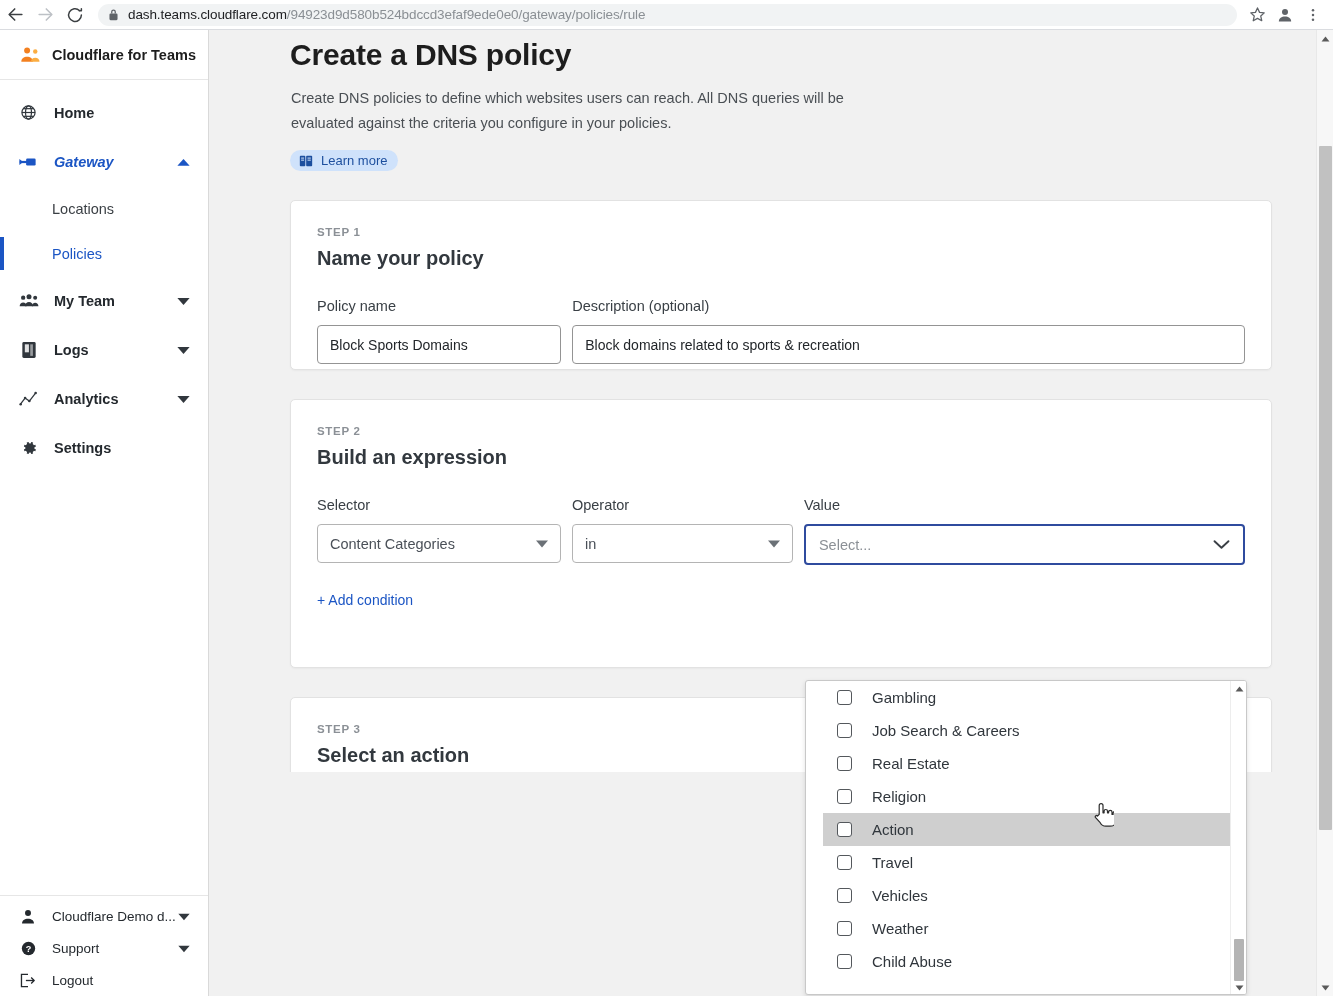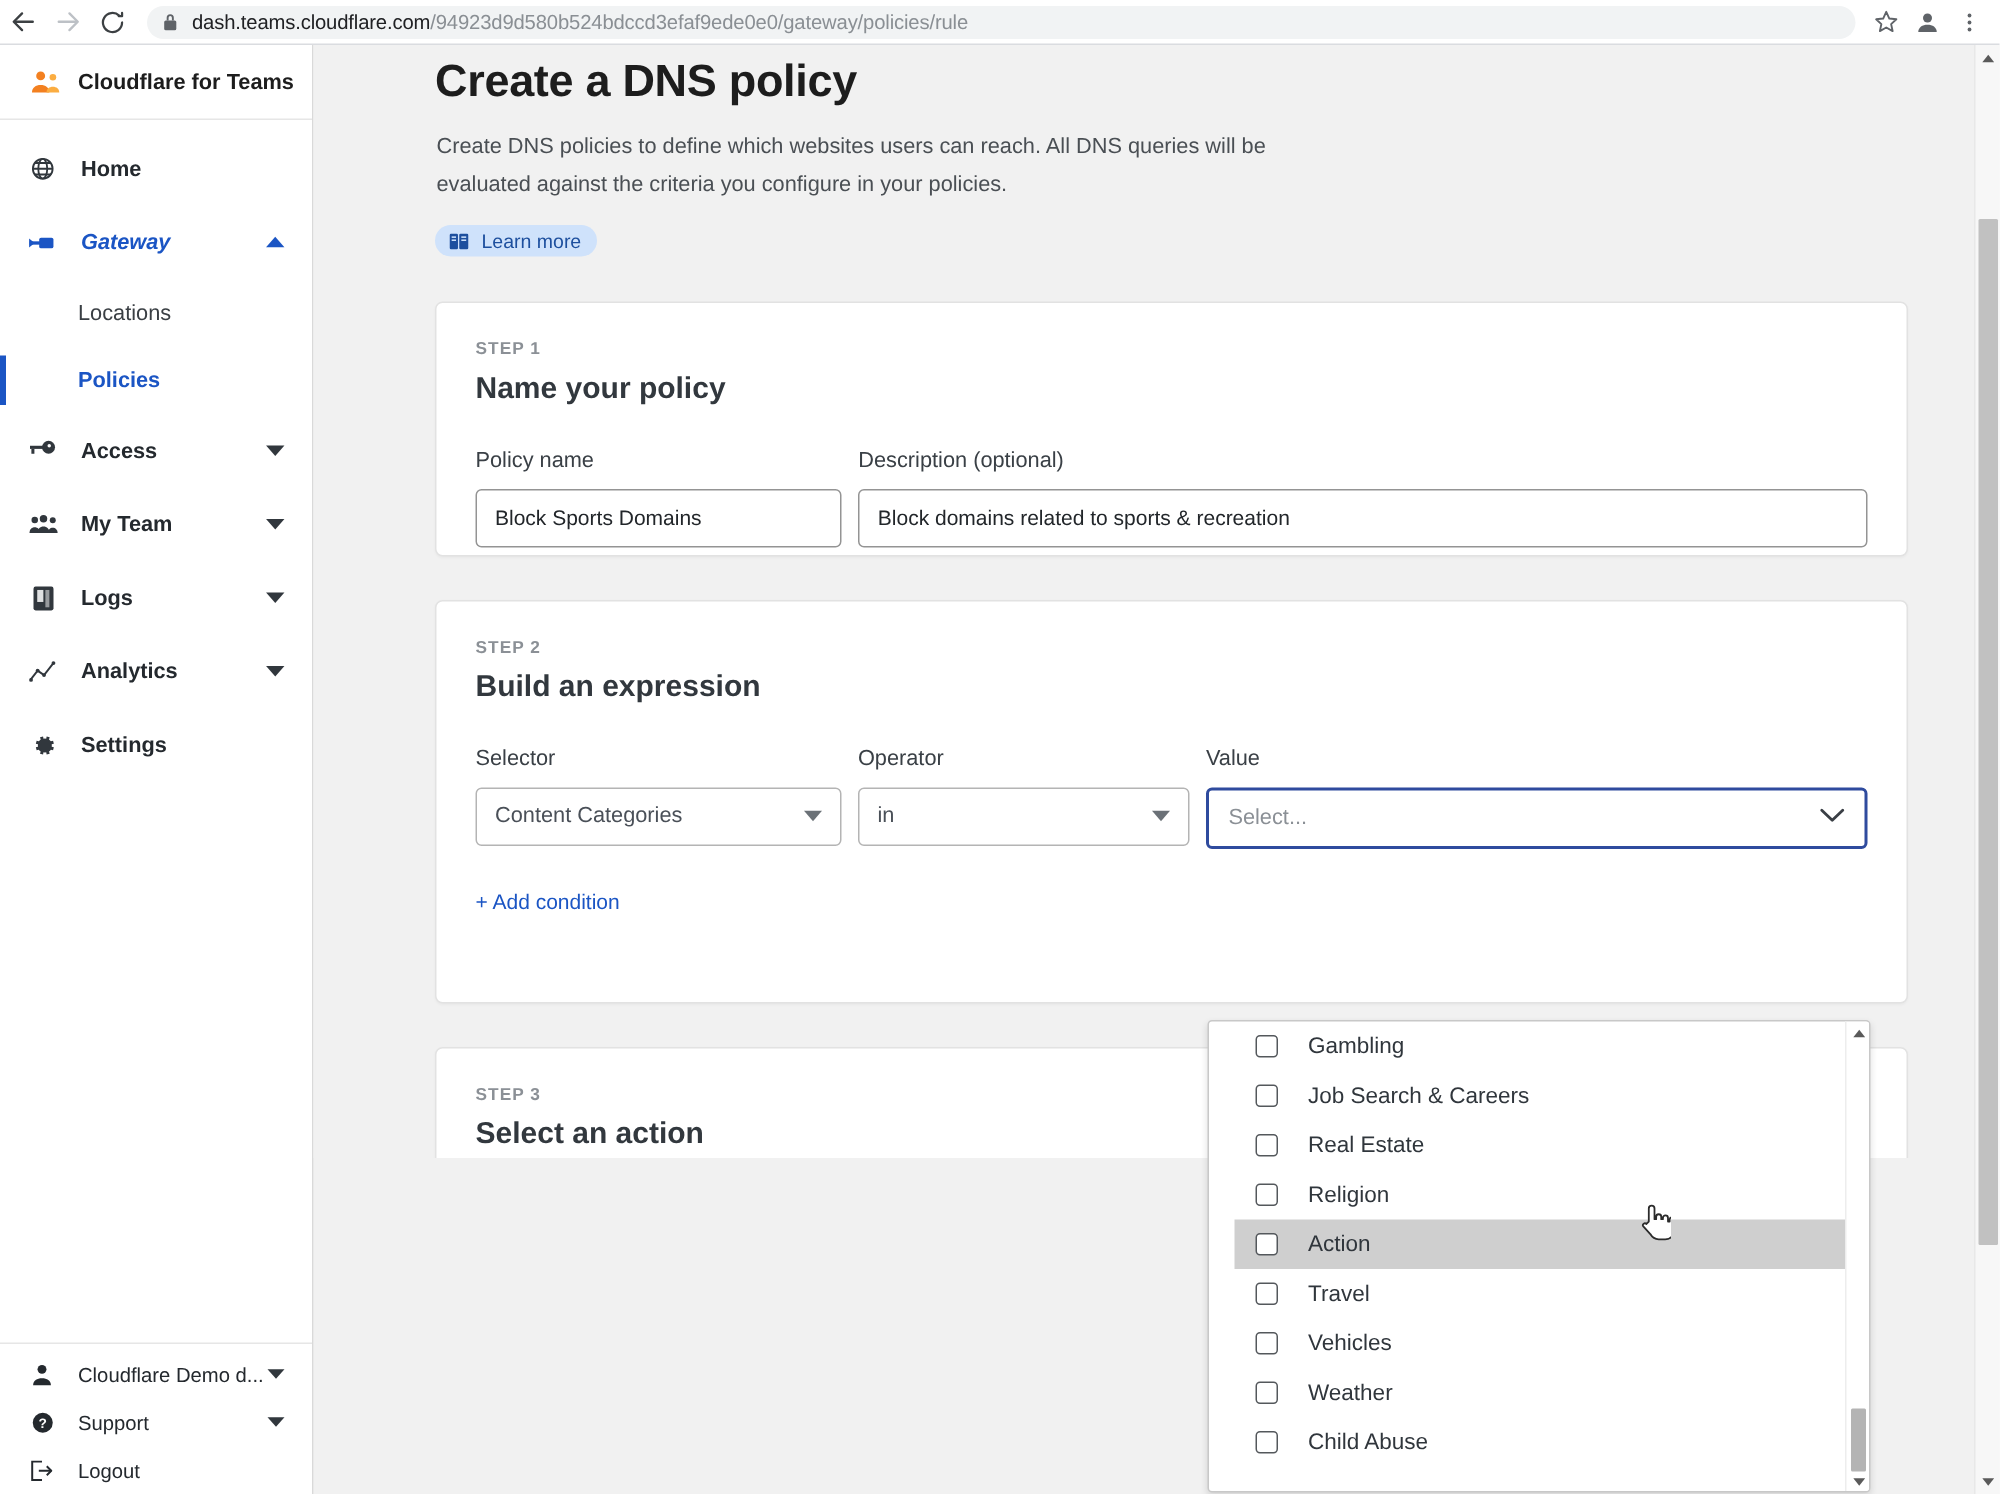--- a/index.html
+++ b/index.html
@@ -92,21 +92,21 @@
   }
   .nav-item.active .nav-icon { color: #1b55c4; }
   .nav-item.active .nav-label { color: #1b55c4; font-style: italic; }
   .nav-item.active .nav-chevron { color: #1b55c4; }
   .sub-item {
     position: relative;
     height: 45px; display: flex; align-items: center;
     padding-left: 52px; cursor: pointer;
   }
   .sub-item .sub-label { font-size: 14.5px; color: #3a3f44; }
-  .sub-item.active .sub-label { color: #1b55c4; font-weight: bold; }
+  .sub-item.active .sub-label { color: #1b55c4; font-weight: normal; }
   .sub-item.active::before {
     content: ""; position: absolute; left: 0; top: 6px;
     width: 4px; height: 33px; background: #1b55c4;
   }
 
   #sidebar-bottom {
     position: absolute; left: 0; bottom: 0; width: 208px;
     border-top: 1px solid #e6e6e6;
     padding-top: 4px;
   }
@@ -380,36 +380,20 @@
         </span>
       </div>
 
       <div class="sub-item">
         <span class="sub-label">Locations</span>
       </div>
       <div class="sub-item active">
         <span class="sub-label">Policies</span>
       </div>
 
-      <div class="nav-item">
-        <span class="nav-icon">
-          <svg width="19" height="17" viewBox="0 0 24 22" fill="currentColor">
-            <circle cx="17" cy="8" r="5.6"></circle>
-            <circle cx="17.6" cy="6.6" r="1.5" fill="#ffffff"></circle>
-            <rect x="1" y="6.7" width="12" height="2.7"></rect>
-            <rect x="2.2" y="9.4" width="2.6" height="4.2"></rect>
-          </svg>
-        </span>
-        <span class="nav-label">Access</span>
-        <span class="nav-chevron">
-          <svg width="13" height="9" viewBox="0 0 14 9" fill="currentColor">
-              <polygon points="0.4,0.8 13.6,0.8 7,8.2"></polygon>
-            </svg>
-        </span>
-      </div>
 
       <div class="nav-item">
         <span class="nav-icon">
           <svg width="20" height="15" viewBox="0 0 24 18" fill="currentColor">
             <circle cx="5" cy="5.6" r="2.6"></circle>
               <path d="M0.8 16c0-2.9 1.9-4.6 4.2-4.6s4.2 1.7 4.2 4.6z"></path>
             <circle cx="12" cy="4.6" r="3"></circle>
               <path d="M7.1 16c0-3.3 2.2-5.3 4.9-5.3s4.9 2 4.9 5.3z"></path>
             <circle cx="19.4" cy="5.8" r="2.4"></circle>
               <path d="M15.5 16c0-2.7 1.8-4.3 3.9-4.3s3.9 1.6 3.9 4.3z"></path>

